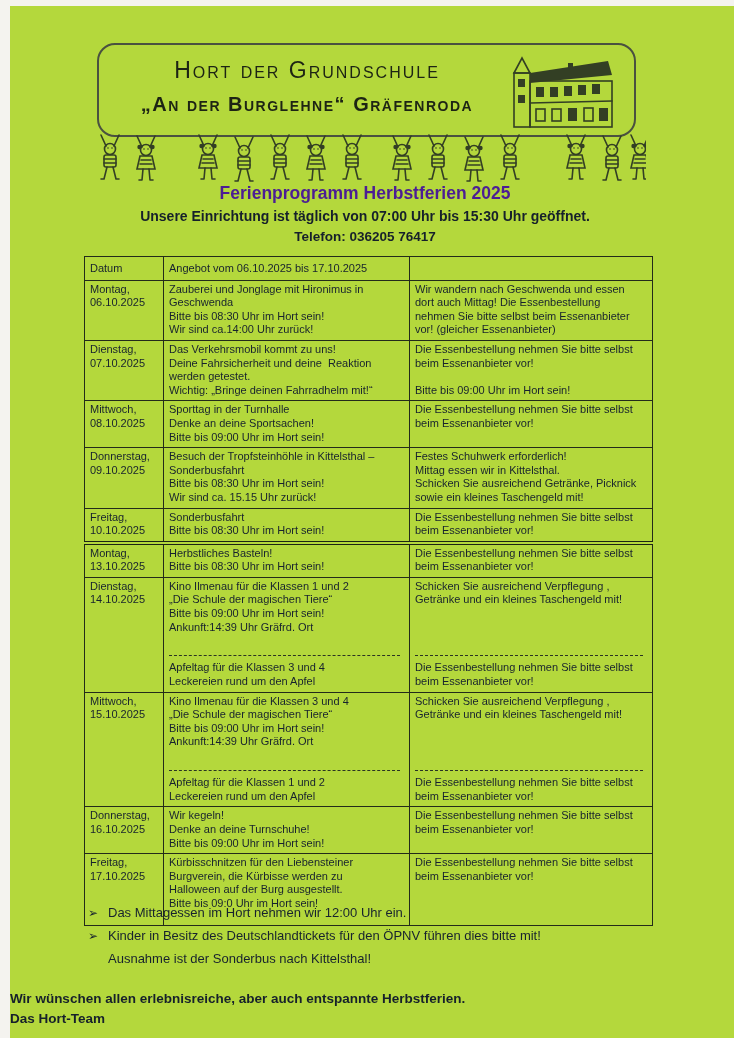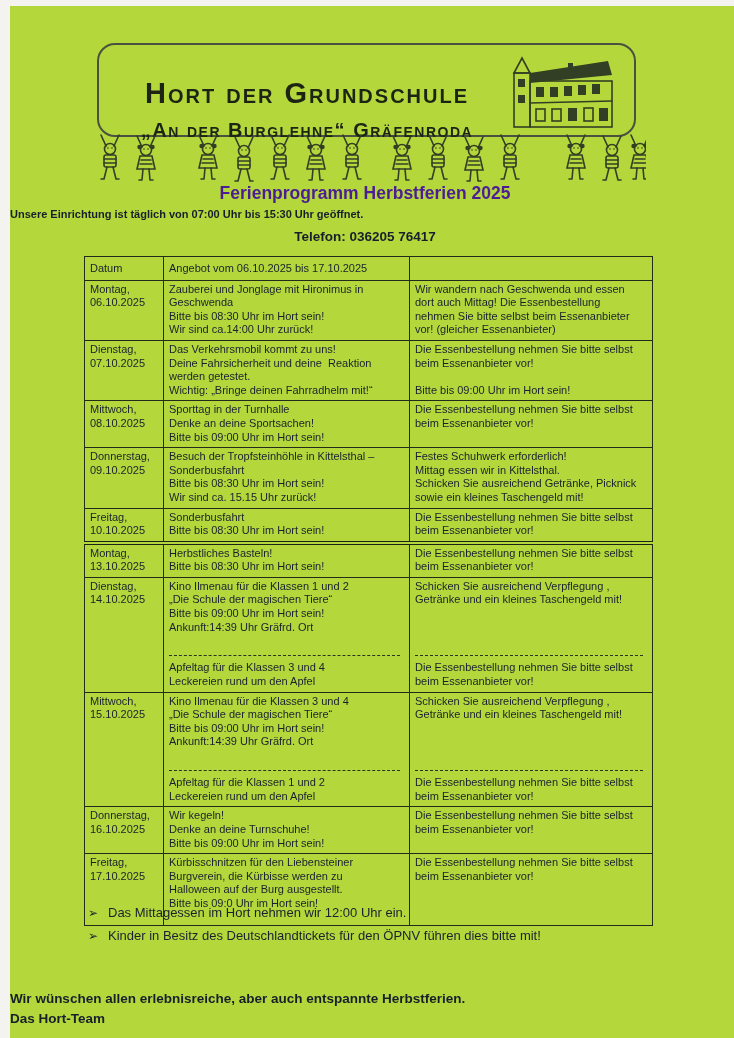--- a/index.html
+++ b/index.html
@@ -15,36 +15,36 @@
   
   .header-box{
     position:absolute;left:87px;top:37px;width:535px;height:90px;
     border:2px solid #4a5140;border-radius:18px;
   }
   .header-text{
     position:absolute;left:18px;top:12px;width:380px;text-align:center;
     color:#1d2414;
   }
   .header-line1{
-    font-variant:small-caps;font-weight:700;font-size:29px;letter-spacing:2px;margin-top:20px;
+    font-variant:small-caps;font-weight:400;font-size:23px;letter-spacing:2px;
   }
   .header-line2{
     font-variant:small-caps;font-weight:700;font-size:20px;letter-spacing:1.5px;margin-top:9px;
   }
   .building{position:absolute;right:14px;top:8px;width:112px;height:76px;}
   
   .kids{position:absolute;left:80px;top:126px;width:556px;height:52px;}
   
   .red-title{
     position:absolute;left:0;top:177px;width:710px;text-align:center;
     color:#4c1d95;font-weight:700;font-size:17.5px;
   }
   .hours-line{
-    position:absolute;left:0;top:202px;width:710px;text-align:left;
-    color:#16202b;font-weight:700;font-size:11px;
+    position:absolute;left:0;top:202px;width:710px;text-align:center;
+    color:#16202b;font-weight:700;font-size:14px;
   }
   .phone-line{
     position:absolute;left:0;top:223px;width:710px;text-align:center;
     color:#16202b;font-weight:700;font-size:13.5px;
   }
   
   table.program{
     position:absolute;left:74px;top:250px;width:545px;
     border-collapse:collapse;table-layout:fixed;
   }
@@ -356,20 +356,21 @@
 
   <div class="footer">
     <div class="bullet-row">
       <span class="bullet-arrow">➢</span>
       <span>Das Mittagessen im Hort nehmen wir 12:00 Uhr ein.</span>
     </div>
     <div class="bullet-row">
       <span class="bullet-arrow">➢</span>
       <span>Kinder in Besitz des Deutschlandtickets für den ÖPNV führen dies bitte mit!</span>
     </div>
+    <div class="bullet-cont">Ausnahme ist der Sonderbus nach Kittelsthal!</div>
   </div>
 
   <div class="closing">
     <div>Wir wünschen allen erlebnisreiche, aber auch entspannte Herbstferien.</div>
     <div class="l2">Das Hort-Team</div>
   </div>
 
 </div>
 
 </body></html>

